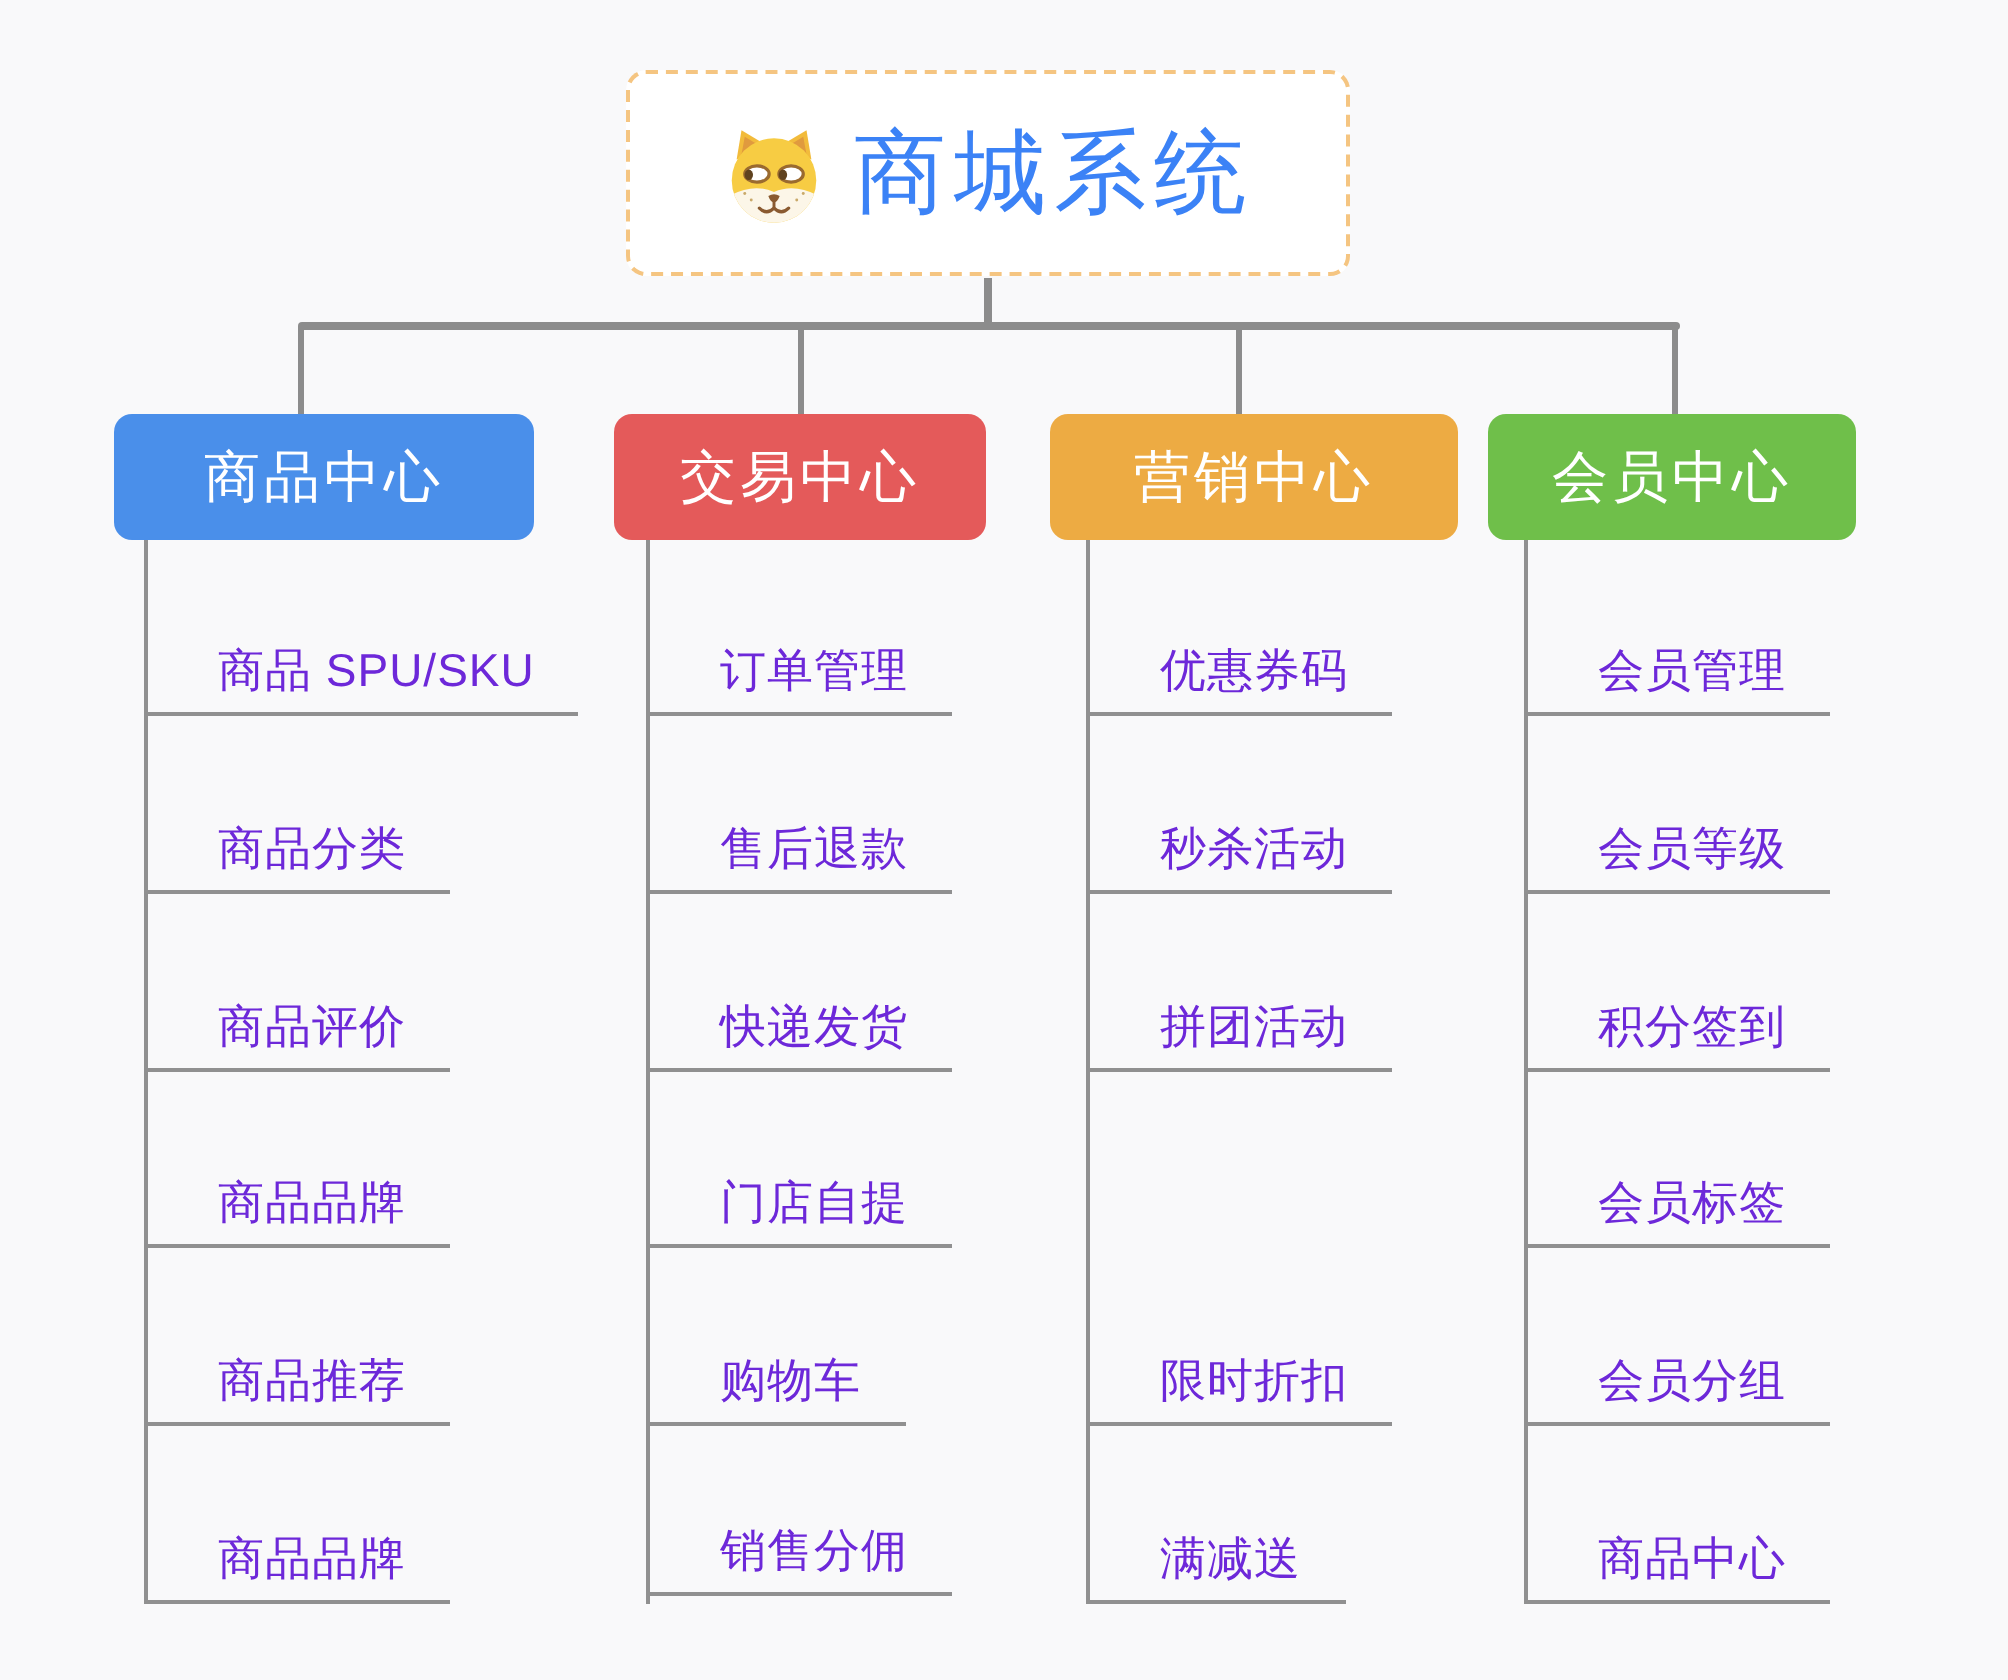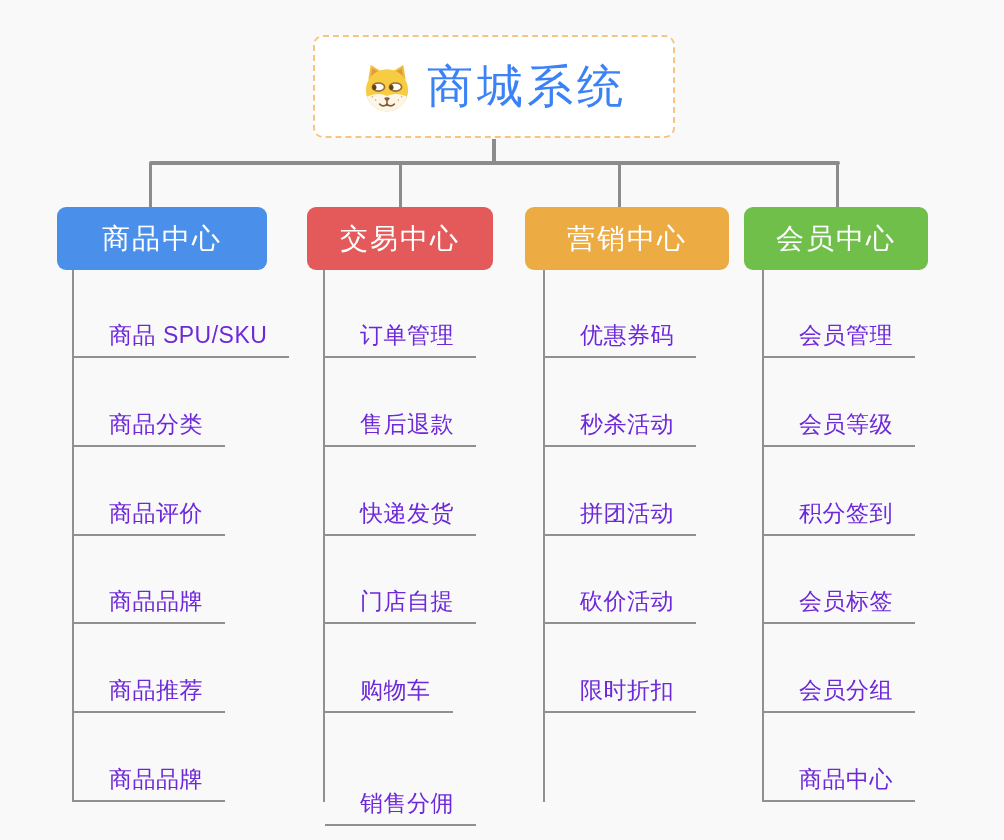--- a/index.html
+++ b/index.html
@@ -169,21 +169,21 @@
   </div>
 
   <div class="child-row" style="top: 314px;">
     <span class="child-label">门店自提</span>
   </div>
 
   <div class="child-row" style="top: 403px;">
     <span class="child-label">购物车</span>
   </div>
 
-  <div class="child-row" style="top: 516px;">
+  <div class="child-row" style="top: 488px;">
     <span class="child-label">销售分佣</span>
   </div>
 </div>
 
   <div class="line drop" style="left: 617.5px;"></div>
   <div class="branch-header" style="left: 525px; width: 204px; background: rgb(237, 171, 67);">
     <span class="branch-label">营销中心</span>
   </div>
   <div class="branch-children" style="left: 543px; width: 250px;">
   <div class="child-row" style="top: 48px;">
@@ -191,28 +191,28 @@
   </div>
 
   <div class="child-row" style="top: 137px;">
     <span class="child-label">秒杀活动</span>
   </div>
 
   <div class="child-row" style="top: 226px;">
     <span class="child-label">拼团活动</span>
   </div>
 
-  <div class="child-row" style="top: 314px;">
-    <span class="child-label">砍价活动</span>
-  </div>
 
   <div class="child-row" style="top: 403px;">
     <span class="child-label">限时折扣</span>
   </div>
 
+  <div class="child-row" style="top: 492px;">
+    <span class="child-label">满减送</span>
+  </div>
 </div>
 
   <div class="line drop" style="left: 835.5px;"></div>
   <div class="branch-header" style="left: 744px; width: 184px; background: rgb(111, 191, 74);">
     <span class="branch-label">会员中心</span>
   </div>
   <div class="branch-children" style="left: 762px; width: 250px;">
   <div class="child-row" style="top: 48px; justify-content: flex-end;">
     <span class="child-label">会员管理</span>
   </div>

